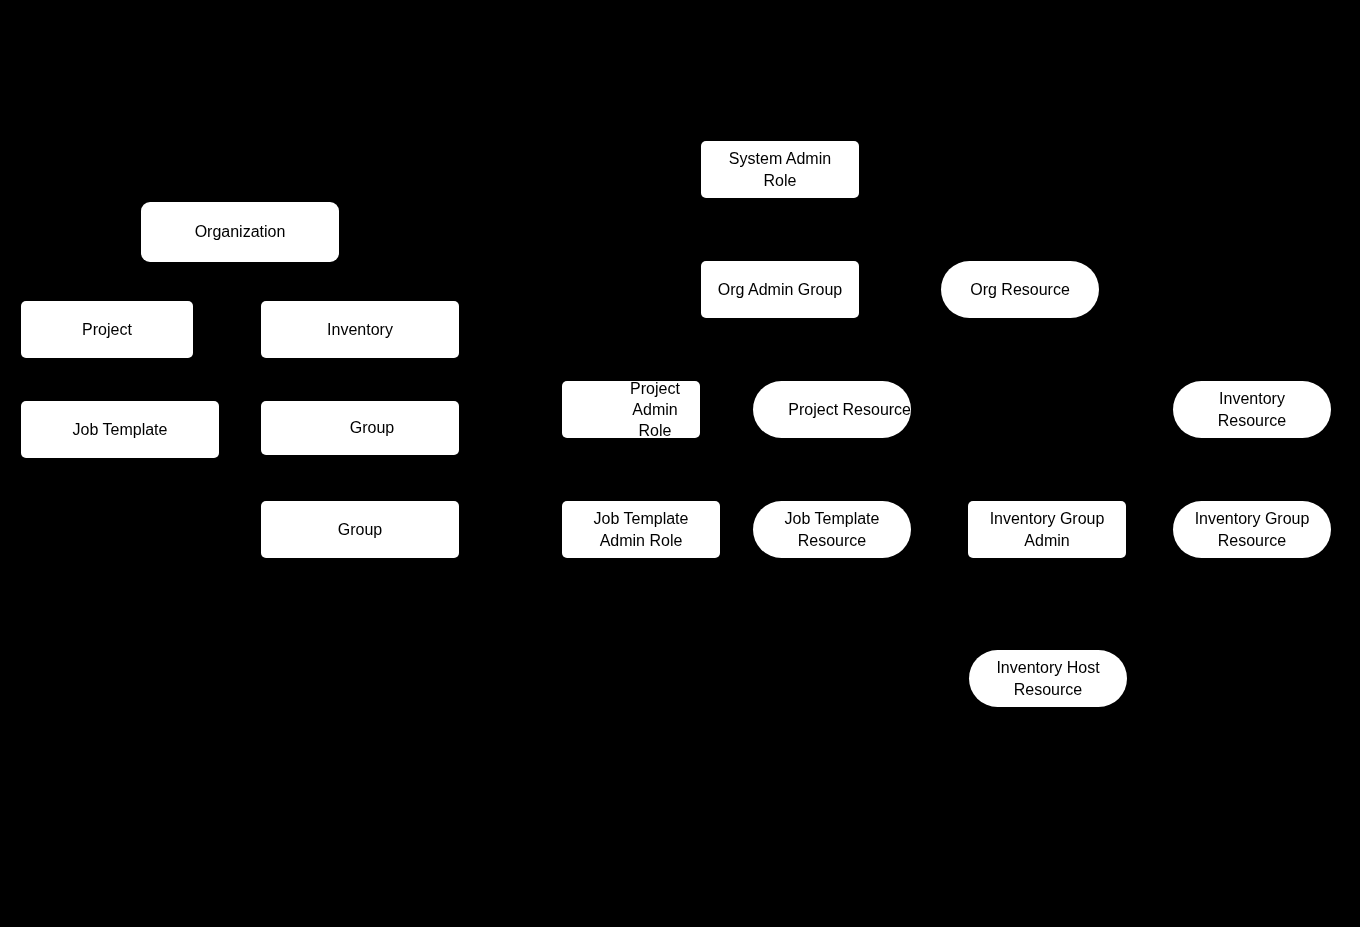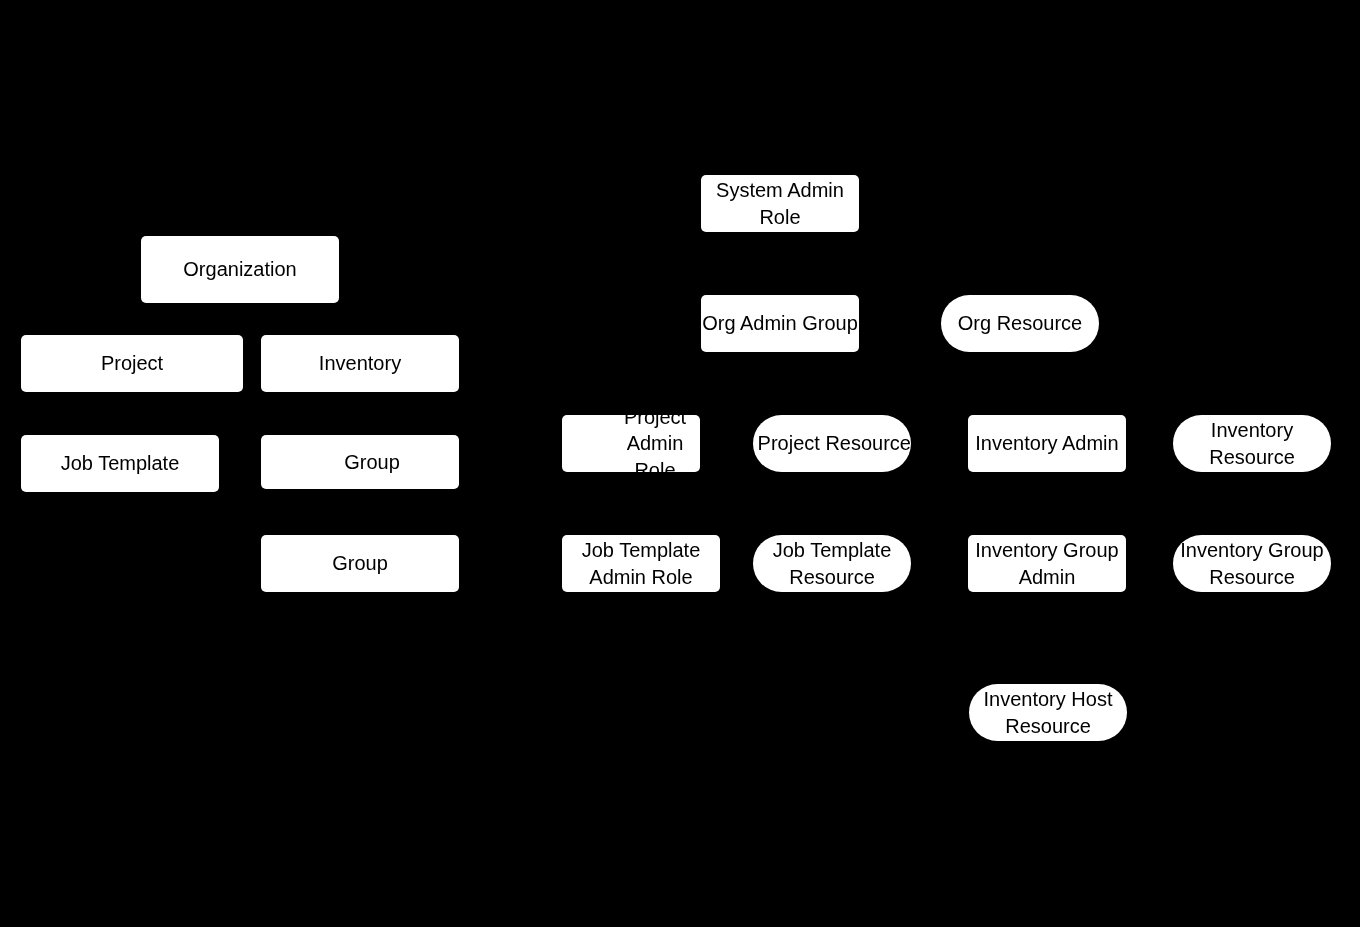--- a/index.html
+++ b/index.html
@@ -18,44 +18,43 @@
     overflow: hidden;
   }
   .node {
     position: absolute;
     box-sizing: border-box;
     display: flex;
     align-items: center;
     justify-content: center;
     background: var(--node-fill, #fff);
     color: var(--node-text, #000);
-    font-size: 20px;
+    font-size: 16px;
     line-height: 1.32;
     text-align: center;
-    margin-top: 34px;
   }
   .node.rect {
     border-radius: 5px;
   }
   .node.pill {
     border-radius: 28.5px;
   }
   .node-label {
     white-space: pre-line;
     pointer-events: none;
   }
 </style>
 </head>
 <body>
 
 <div class="canvas">
-    <div class="node rect" style="left: 141px; top: 202px; width: 198px; height: 67px;">
+    <div class="node rect" style="left: 141px; top: 202px; width: 198px; height: 60px; border-radius: 9px;">
       <span class="node-label">Organization</span>
     </div>
-    <div class="node rect" style="left: 21px; top: 301px; width: 222px; height: 57px;">
+    <div class="node rect" style="left: 21px; top: 301px; width: 172px; height: 57px;">
       <span class="node-label">Project</span>
     </div>
     <div class="node rect" style="left: 261px; top: 301px; width: 198px; height: 57px;">
       <span class="node-label">Inventory</span>
     </div>
     <div class="node rect" style="left: 21px; top: 401px; width: 198px; height: 57px;">
       <span class="node-label">Job Template</span>
     </div>
     <div class="node rect" style="left: 261px; top: 401px; width: 198px; height: 54px; padding-left: 24px;">
       <span class="node-label">Group</span>
@@ -73,23 +72,20 @@
     <div class="node pill" style="left: 941px; top: 261px; width: 158px; height: 57px;">
       <span class="node-label">Org Resource</span>
     </div>
     <div class="node rect" style="left: 562px; top: 381px; width: 138px; height: 57px; padding-left: 48px;">
       <span class="node-label">Project Admin
 Role</span>
     </div>
     <div class="node pill" style="left: 753px; top: 381px; width: 158px; height: 57px; justify-content: flex-end;">
       <span class="node-label">Project Resource</span>
     </div>
-    <div class="node rect" style="left: 968px; top: 381px; width: 158px; height: 57px;">
-      <span class="node-label">Inventory Admin</span>
-    </div>
     <div class="node pill" style="left: 1173px; top: 381px; width: 158px; height: 57px;">
       <span class="node-label">Inventory
 Resource</span>
     </div>
     <div class="node rect" style="left: 562px; top: 501px; width: 158px; height: 57px;">
       <span class="node-label">Job Template
 Admin Role</span>
     </div>
     <div class="node pill" style="left: 753px; top: 501px; width: 158px; height: 57px;">
       <span class="node-label">Job Template

